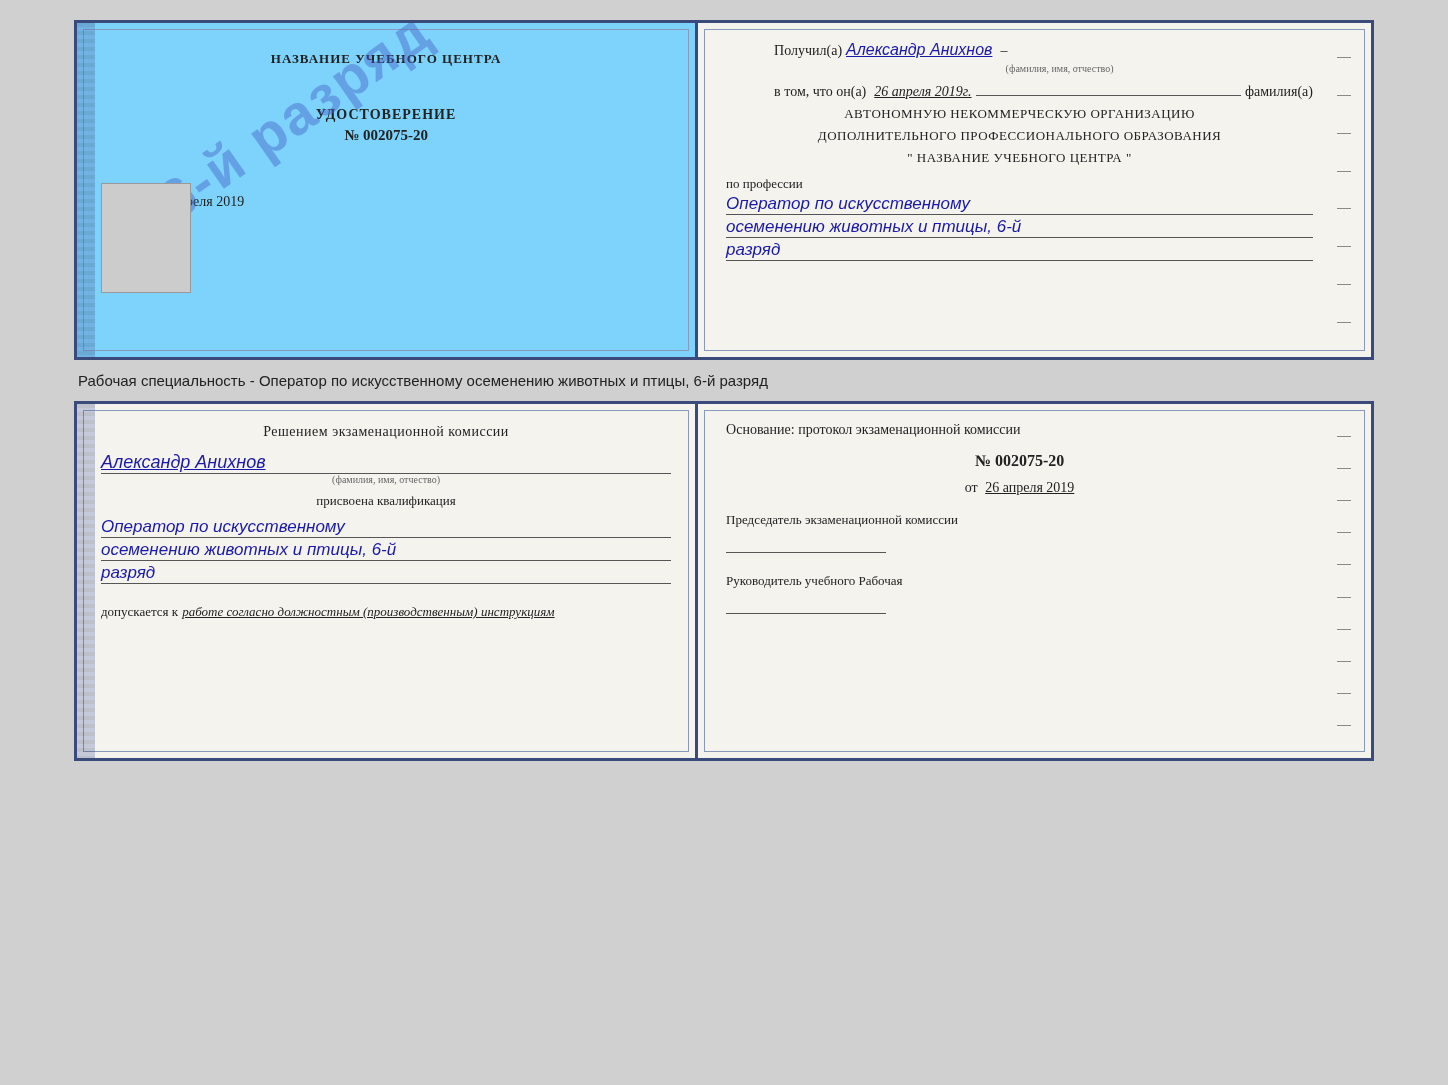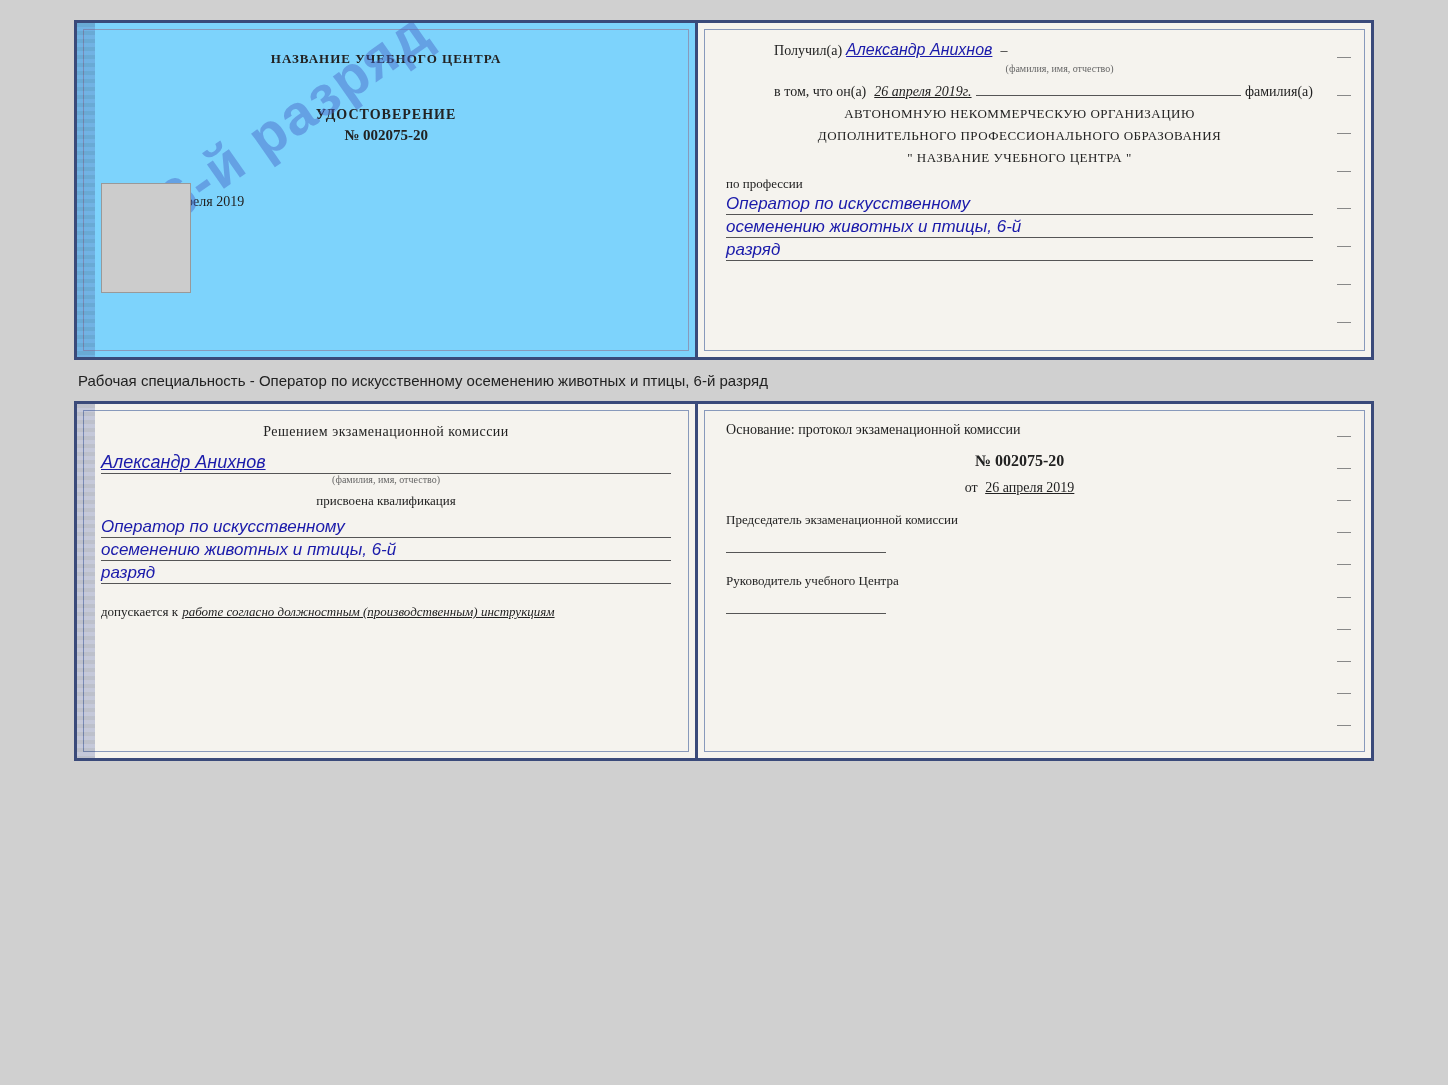--- a/index.html
+++ b/index.html
@@ -459,21 +459,21 @@
           <span>от</span>
           <span style="margin-left:4px; text-decoration:underline;">26 апреля 2019</span>
         </div>
 
         <div class="podpis-section">
           <div class="podpis-label">Председатель экзаменационной комиссии</div>
           <div class="podpis-line"></div>
         </div>
 
         <div class="podpis-section" style="margin-top:20px;">
-          <div class="podpis-label">Руководитель учебного Центра</div>
+          <div class="podpis-label">Руководитель учебного Рабочая</div>
           <div class="podpis-line"></div>
         </div>
       </div>
 
       <div class="side-dashes">
         <div class="side-dash"></div>
         <div class="side-dash"></div>
         <div class="side-dash"></div>
         <div class="side-dash"></div>
         <div class="side-dash"></div>

